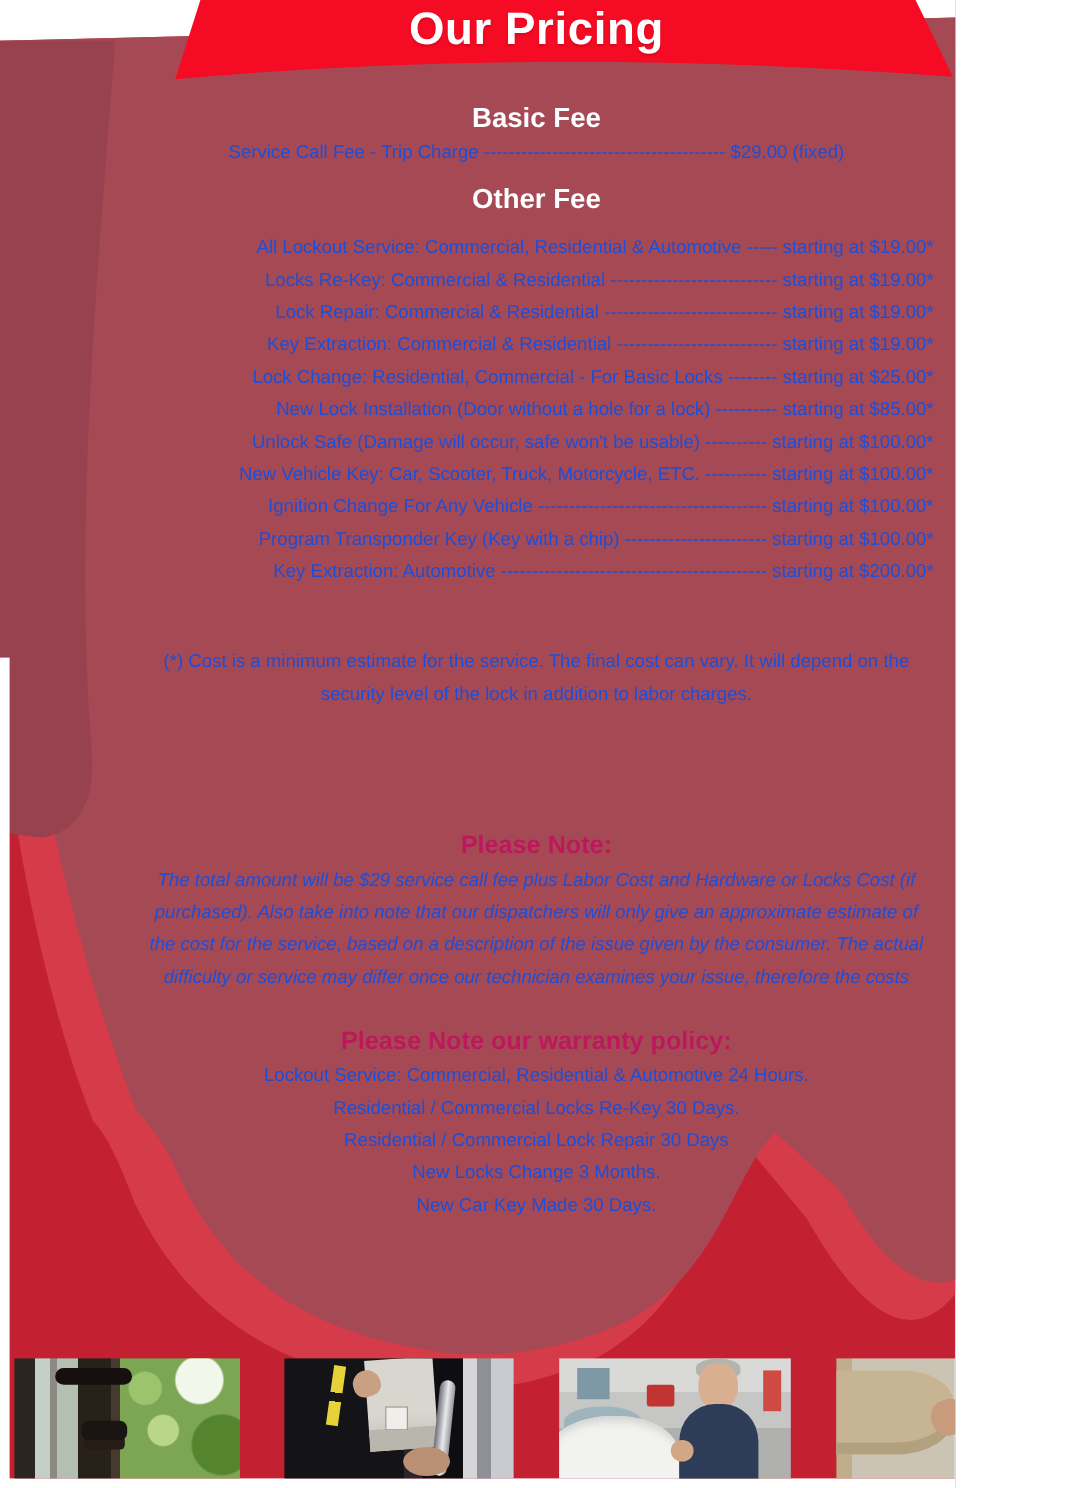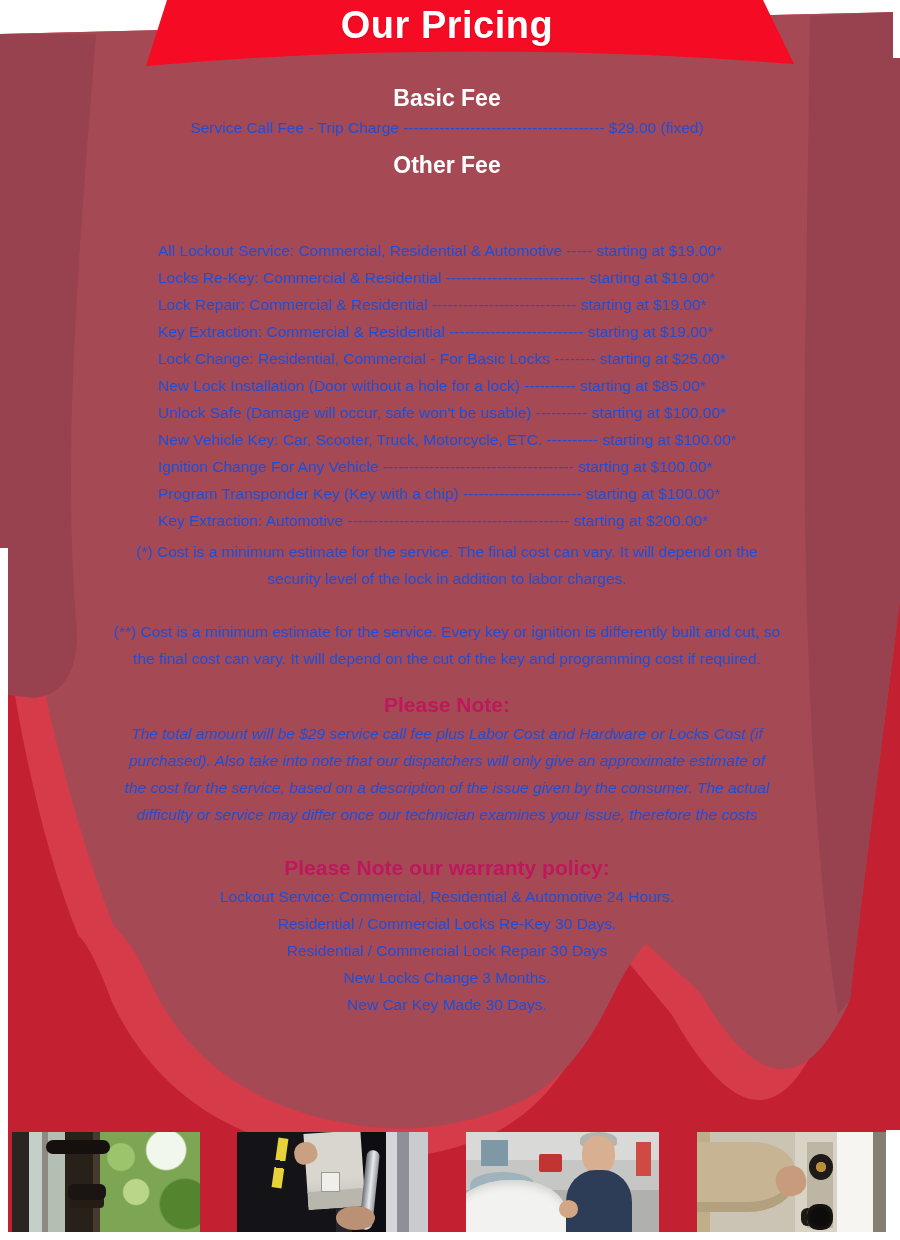--- a/index.html
+++ b/index.html
@@ -1,33 +1,33 @@
 <!DOCTYPE html>
 <html><head>
 <meta charset="utf-8">
 <style>
   html,body{margin:0;padding:0;background:#ffffff;}
   .stage{
-    position:relative;width:900px;height:1240px;overflow:hidden;background:#ffffff;
+    position:relative;width:796px;height:1240px;overflow:hidden;background:#ffffff;
     font-family:"Liberation Sans","DejaVu Sans",sans-serif;
   }
   .bg-svg{position:absolute;left:0;top:0;width:900px;height:1240px;}
   .abs{position:absolute;}
   .txt{color:#1d4ed8;}
   .center-block{left:4px;width:886px;text-align:center;}
   .ribbon-title{
     top:-4px;left:4px;width:886px;text-align:center;
     font-size:38px;font-weight:bold;color:#ffffff;letter-spacing:0.5px;
     line-height:58px;text-shadow:0 1px 2px rgba(120,0,10,.25);
   }
   .sec-head{font-size:23px;font-weight:bold;color:#ffffff;line-height:28px;}
   .h-basic{top:84px;}
   .basic-line{top:117px;font-size:15.5px;line-height:22px;}
   .h-other{top:151px;}
-  .fee-list{top:193px;left:158px;width:620px;font-size:15.5px;line-height:27px;text-align:left;margin-top:44px;}
+  .fee-list{top:193px;left:158px;width:620px;font-size:15.5px;line-height:27px;text-align:right;}
   .note{font-size:15.5px;line-height:27px;}
   .note1{top:538px;}
   .note2{top:618px;}
   .yellow-head{font-size:21px;font-weight:bold;color:#be185d;line-height:26px;}
   .pn-head{top:692px;}
   .pn-body{top:720px;font-size:15.5px;line-height:27px;font-style:italic;}
   .w-head{top:855px;}
   .w-list{top:883px;font-size:15.5px;line-height:27px;}
 
   
@@ -129,24 +129,20 @@
     <div>New Vehicle Key: Car, Scooter, Truck, Motorcycle, ETC. ---------- starting at $100.00*</div>
     <div>Ignition Change For Any Vehicle ------------------------------------- starting at $100.00*</div>
     <div>Program Transponder Key (Key with a chip) ----------------------- starting at $100.00*</div>
     <div>Key Extraction: Automotive ------------------------------------------- starting at $200.00*</div>
   </div>
 
   <div class="abs center-block txt note note1">
     <div>(*) Cost is a minimum estimate for the service. The final cost can vary. It will depend on the</div>
     <div>security level of the lock in addition to labor charges.</div>
   </div>
-  <div class="abs center-block txt note note2">
-    <div>(**) Cost is a minimum estimate for the service. Every key or ignition is differently built and cut, so</div>
-    <div>the final cost can vary. It will depend on the cut of the key and programming cost if required.</div>
-  </div>
 
   <div class="abs center-block yellow-head pn-head">Please Note:</div>
   <div class="abs center-block txt pn-body">
     <div>The total amount will be $29 service call fee plus Labor Cost and Hardware or Locks Cost (if</div>
     <div>purchased). Also take into note that our dispatchers will only give an approximate estimate of</div>
     <div>the cost for the service, based on a description of the issue given by the consumer. The actual</div>
     <div>difficulty or service may differ once our technician examines your issue, therefore the costs</div>
   </div>
 
   <div class="abs center-block yellow-head w-head">Please Note our warranty policy:</div>

